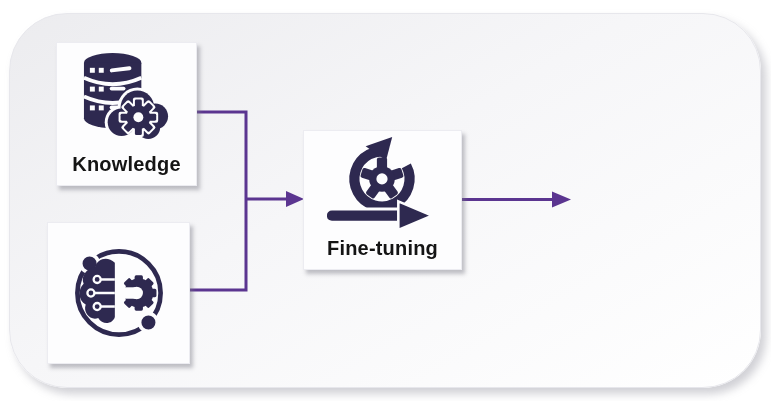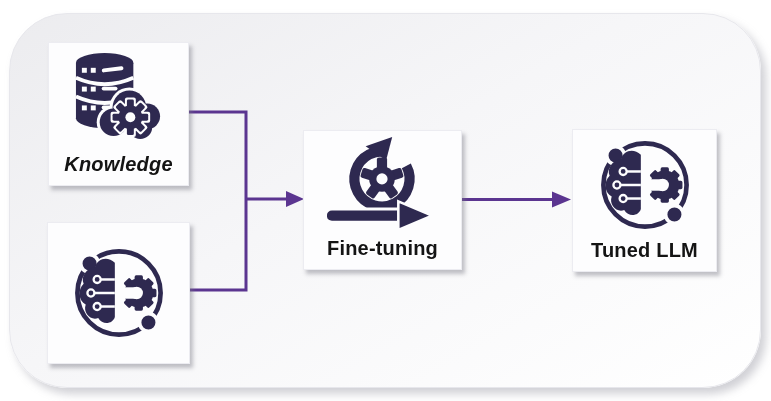--- a/index.html
+++ b/index.html
@@ -16,21 +16,21 @@
     background:#fdfdfe;
     border:1px solid #ececf1;
     box-shadow:3px 4px 4px rgba(120,120,130,.45);
     display:flex;flex-direction:column;align-items:center;justify-content:flex-end;
   }
   .node .icon{flex:1;display:flex;align-items:center;justify-content:center;width:100%;}
   .node .label{
     font-weight:bold;font-size:20px;color:#141414;letter-spacing:.2px;
     padding-bottom:9px;white-space:nowrap;
   }
-  #node-knowledge{left:48px;top:42px;width:139px;height:142px;font-style:italic;}
+  #node-knowledge{left:56px;top:42px;width:139px;height:142px;}
   #node-base-llm{left:47px;top:222px;width:141px;height:140px;}
   #node-fine-tuning{left:303px;top:130px;width:157px;height:138px;justify-content:space-between;}
   #node-tuned-llm{left:572px;top:129px;width:143px;height:141px;}
   .overlay{position:absolute;left:0;top:0;width:771px;height:401px;pointer-events:none;}
   .hidden-defs{position:absolute;width:0;height:0;overflow:hidden;}
 </style>
 </head>
 <body>
 
 <svg class="hidden-defs" aria-hidden="true">
@@ -175,22 +175,14 @@
         </g>
 
         <path d="M3,78 H72" stroke="#fdfdfe" stroke-width="16" fill="none"></path>
         <path d="M3,78 H70" stroke="#2e2950" stroke-width="10" stroke-linecap="round" fill="none"></path>
         <polygon points="68,64 101,78 68,92" fill="#2e2950" stroke="#fdfdfe" stroke-width="2.5"></polygon>
       </svg>
     </div>
     <div class="label">Fine-tuning</div>
   </div>
 
-  <div class="node" id="node-tuned-llm">
-    <div class="icon">
-      <svg width="104" height="104" viewBox="0 0 100 100">
-          <use href="#brain-gear"></use>
-        </svg>
-    </div>
-    <div class="label">Tuned LLM</div>
-  </div>
 
 </div>
 
 </body></html>

